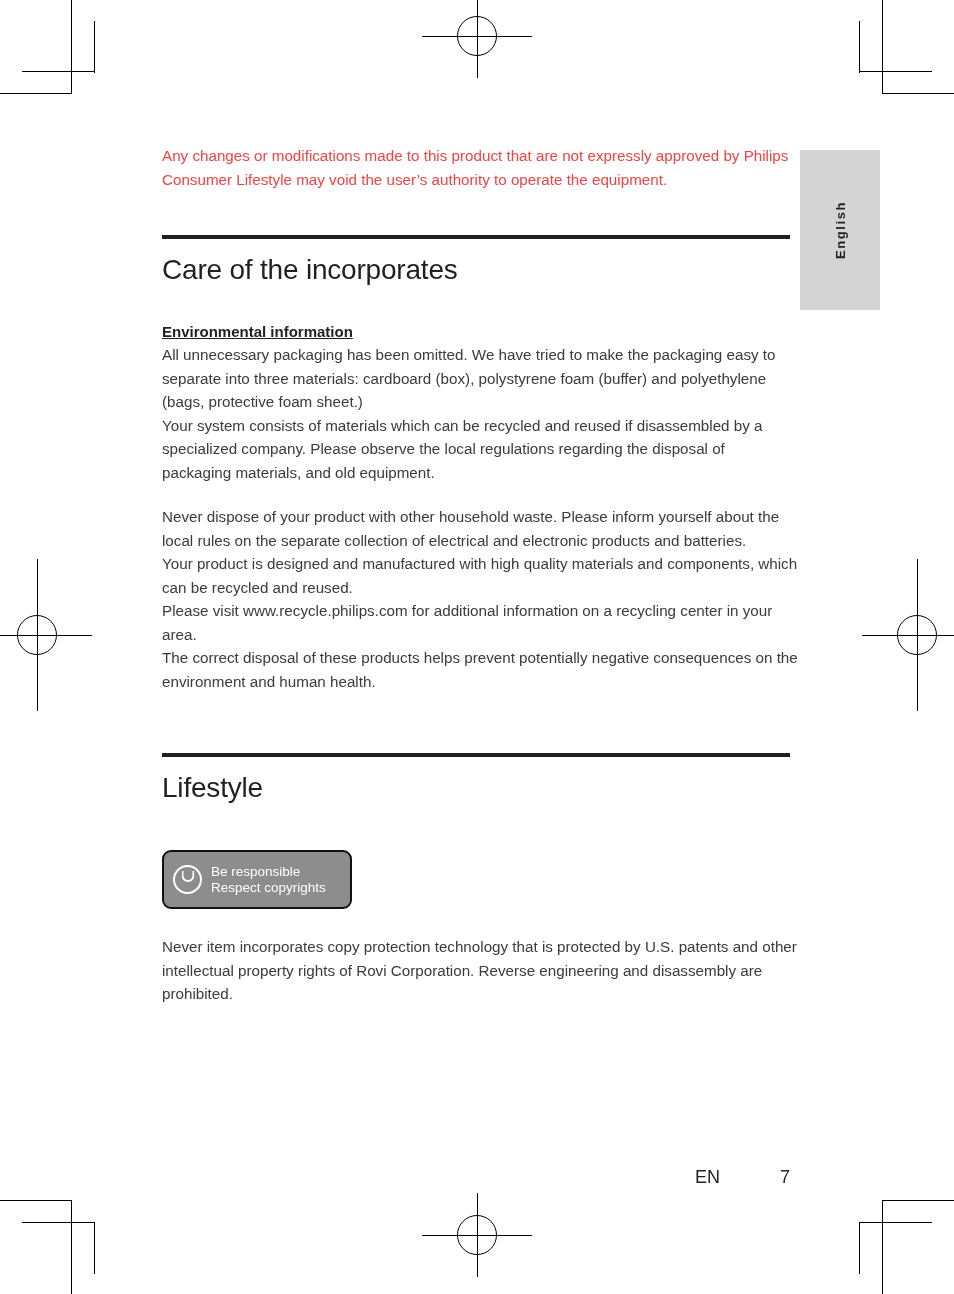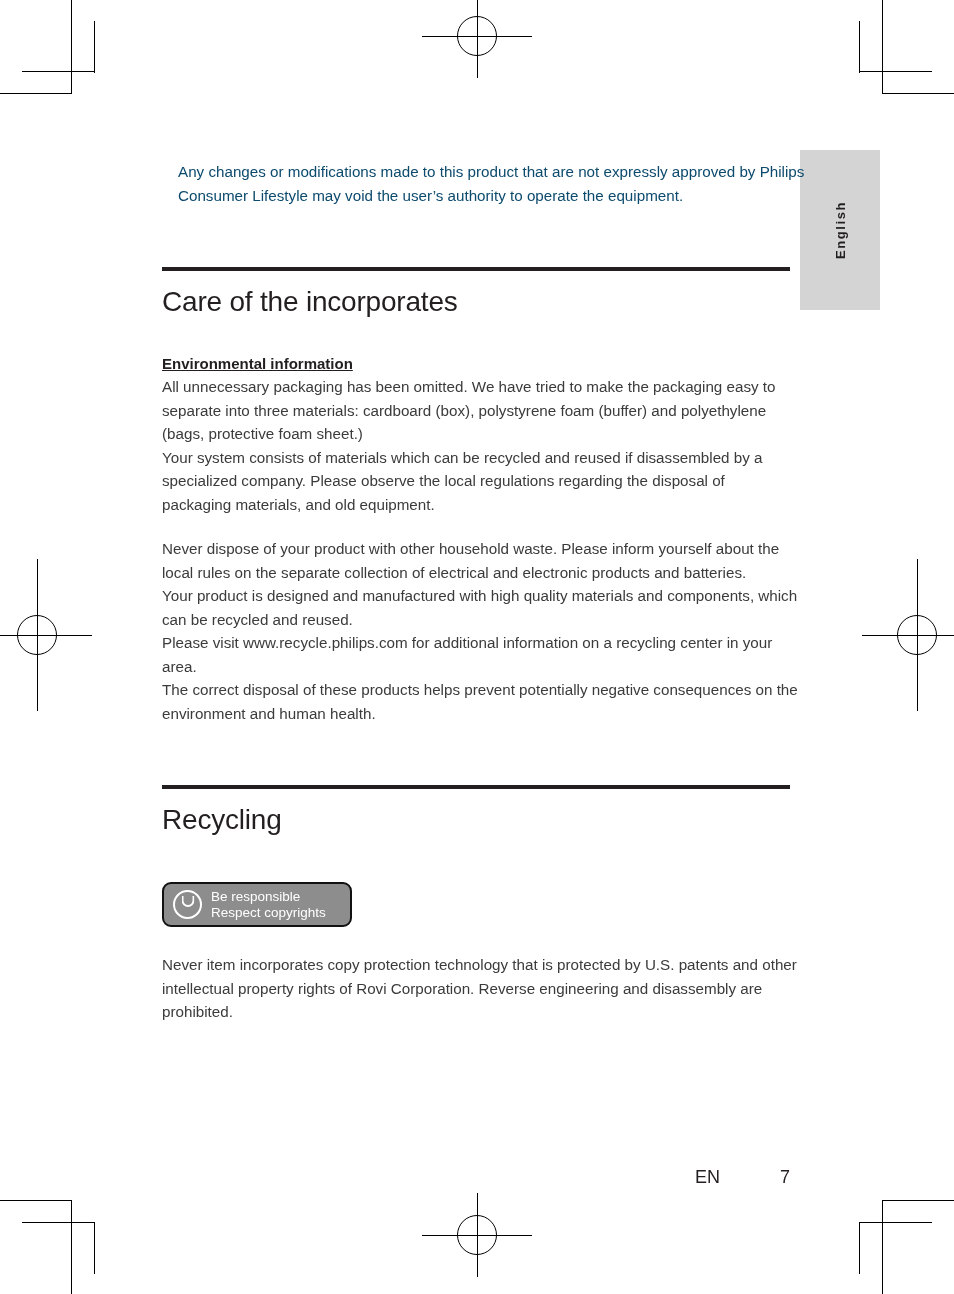--- a/index.html
+++ b/index.html
@@ -90,22 +90,22 @@
   #content {
     position: absolute;
     left: 162px;
     top: 144px;
     width: 630px;
   }
 
   .intro-para {
     font-size: 15.2px;
     line-height: 23.5px;
-    color: #0c4a6e;
-    margin: 16px;
+    color: #ef4444;
+    margin: 0;
     width: 636px;
   }
 
   .rule {
     height: 4px;
     background: #231f20;
     width: 628px;
   }
 
   h1.section-title {
@@ -134,21 +134,21 @@
     width: 636px;
   }
 
   .block-gap-sm { height: 21px; }
   .block-gap-md { height: 44px; }
 
   
   #badge {
     box-sizing: border-box;
     width: 190px;
-    height: 45px;
+    height: 59px;
     background: #8d8d8d;
     border: 2px solid #111111;
     border-radius: 9px;
     display: flex;
     align-items: center;
     padding-left: 9px;
   }
   #badge .badge-icon {
     width: 29px;
     height: 29px;
@@ -280,21 +280,21 @@
         <p class="body-para">Your product is designed and manufactured with high quality materials and components, which can be recycled and reused.</p>
         <p class="body-para">Please visit www.recycle.philips.com for additional information on a recycling center in your area.</p>
         <p class="body-para">The correct disposal of these products helps prevent potentially negative consequences on the environment and human health.</p>
       </div>
     </div>
 
     <div style="height:60px;"></div>
 
     <div>
       <div class="rule"></div>
-      <h1 class="section-title">Recycling</h1>
+      <h1 class="section-title">Lifestyle</h1>
 
       <div style="height:46px;"></div>
 
       <div id="badge">
         <span class="badge-icon"></span>
         <span class="badge-lines">
           <span>Be responsible</span>
           <span>Respect copyrights</span>
         </span>
       </div>

